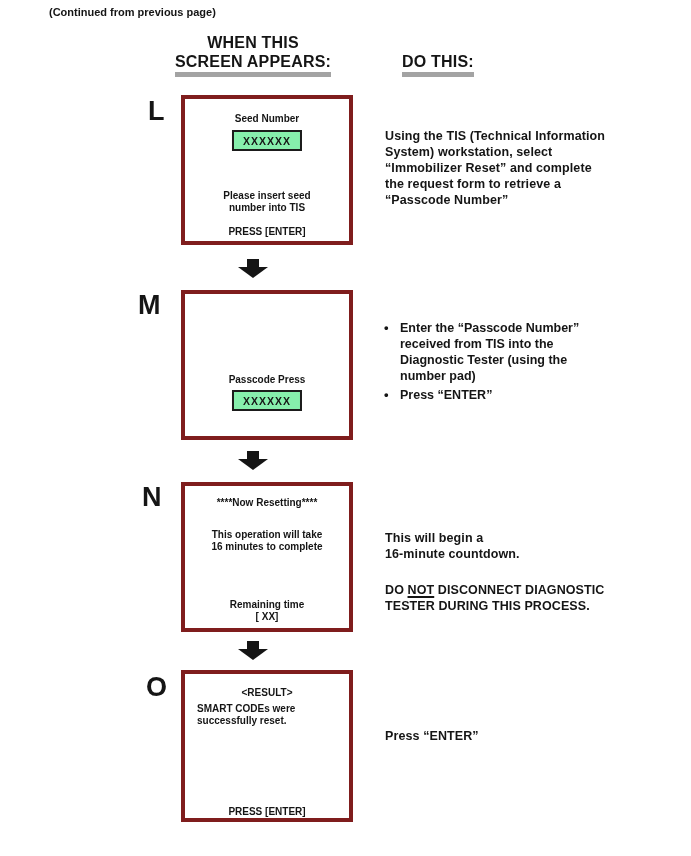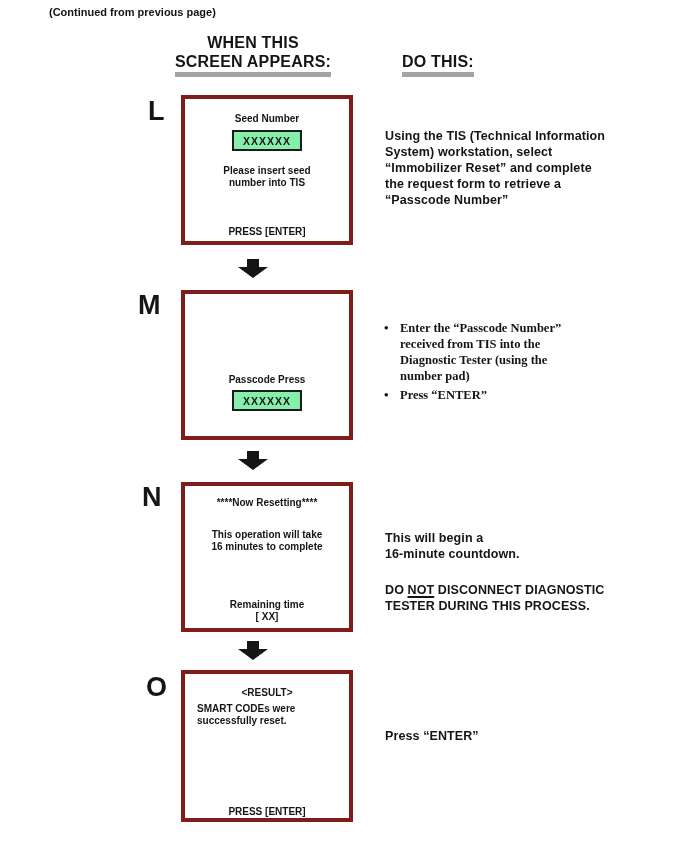--- a/index.html
+++ b/index.html
@@ -82,21 +82,20 @@
     letter-spacing: 0.1px;
   }
   .warning { margin-top: 4px; }
   .u { text-decoration: underline; text-decoration-thickness: 2px; text-underline-offset: 2px; }
   .bullets {
     position: absolute;
     left: 384px;
     width: 302px;
     font-size: 12.5px;
     line-height: 16px;
-    font-family: Liberation Serif, serif;
   }
   .bullet-item { display: flex; }
   .bullet-item + .bullet-item { margin-top: 3px; }
   .dot { width: 16px; flex: 0 0 16px; }
   .dot::before { content: "\2022"; font-size: 13px; }
   .bullet-text { white-space: pre-line; }
   .arrow {
     position: absolute;
     left: 238px;
     width: 30px;
@@ -125,21 +124,21 @@
   </div>
 
   <div class="col-header right-col-header">
     <span class="hrule">DO THIS:</span>
   </div>
 
   <div class="letter" style="left:148px; top:98px;">L</div>
   <div class="screen-box" style="top:95px;">
     <div class="box-text" style="top:14px;">Seed Number</div>
     <div class="code-box" style="top:31px;"><span>XXXXXX</span></div>
-    <div class="box-text" style="top:66px;">Please insert seed
+    <div class="box-text" style="top:91px;">Please insert seed
 number into TIS</div>
     <div class="box-text" style="top:127px;">PRESS [ENTER]</div>
   </div>
   <div class="instr" style="top:128px;">Using the TIS (Technical Information
 System) workstation, select
 “Immobilizer Reset” and complete
 the request form to retrieve a
 “Passcode Number”</div>
 
   <div class="arrow" style="top:259px;">

